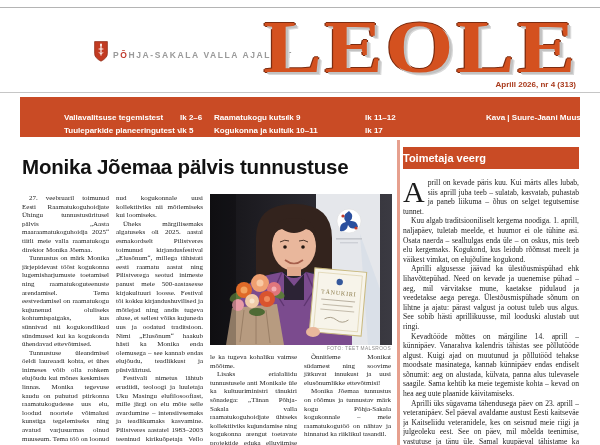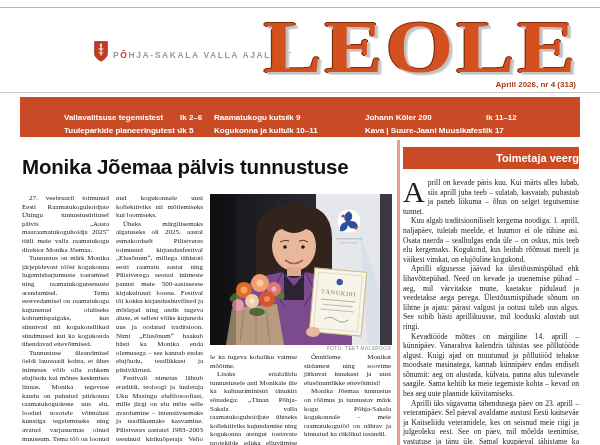--- a/index.html
+++ b/index.html
@@ -41,21 +41,21 @@
   .right-wrap{width:182px;flex:0 0 182px;}
   .photo{width:182px;height:151px;display:block;background:#222;}
   .credit{text-align:right;font-family:"Liberation Sans",sans-serif;font-size:4.8px;
           letter-spacing:.4px;color:#8a8a8a;margin:1px 1px 2px 0;}
   .cols34{display:flex;gap:7px;margin-top:1px;}
   .cols34 .col{width:87px;}
 
   
   .divider{position:absolute;left:397px;top:140px;bottom:0;width:2.5px;background:#e6a08e;}
   .editor{position:absolute;left:403px;top:140px;width:176px;height:305px;overflow:hidden;}
-  .editor-header{margin-top:7px;height:22px;background:#c94b25;color:#fff;text-align:right;
+  .editor-header{margin-top:7px;height:22px;background:#c94b25;color:#fff;text-align:left;
                  line-height:22px;font-family:"Liberation Sans",sans-serif;font-weight:bold;font-size:11px;}
   .editor-body{margin-top:9px;font-size:7.6px;line-height:9.6px;text-align:justify;}
   .editor-body p{margin:0;text-indent:8px;}
   .editor-body p.first{text-indent:0;}
   .dropcap{float:left;font-size:30px;line-height:24px;padding:2px 3px 0 0;color:#1d1d1d;
            font-family:"Liberation Serif",serif;}
 </style>
 </head>
 <body>
 
@@ -83,21 +83,20 @@
       <span class="lbl">Tuuleparkide planeeringutest vallas</span>
       <span>lk 5</span>
     </div>
     <div class="ig ig2">
       <span class="lbl">Raamatukogu kutsub</span>
       <span>lk 9</span>
       <span class="lbl">Kogukonna ja kultuurielu</span>
       <span>lk 10–11</span>
     </div>
     <div class="ig ig3">
-      <span class="lbl">Johann Köler 200</span>
       <span>lk 11–12</span>
       <span class="lbl">Kava | Suure-Jaani Muusikafestival</span>
       <span>lk 17</span>
     </div>
   </nav>
 
   <h1 class="headline">
     <div>Monika Jõemaa pälvis tunnustuse</div>
   </h1>
 

